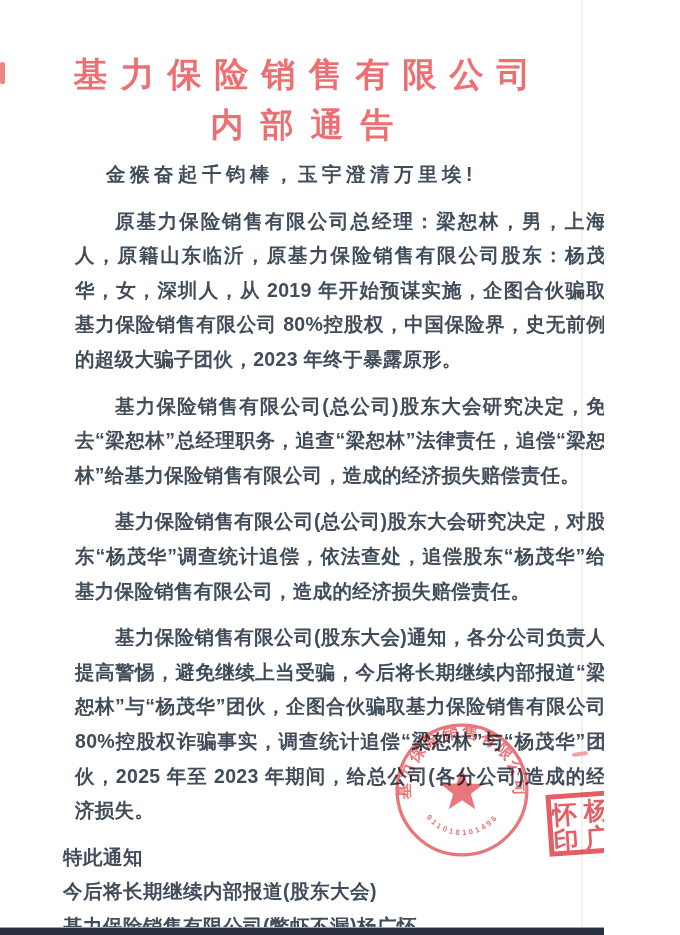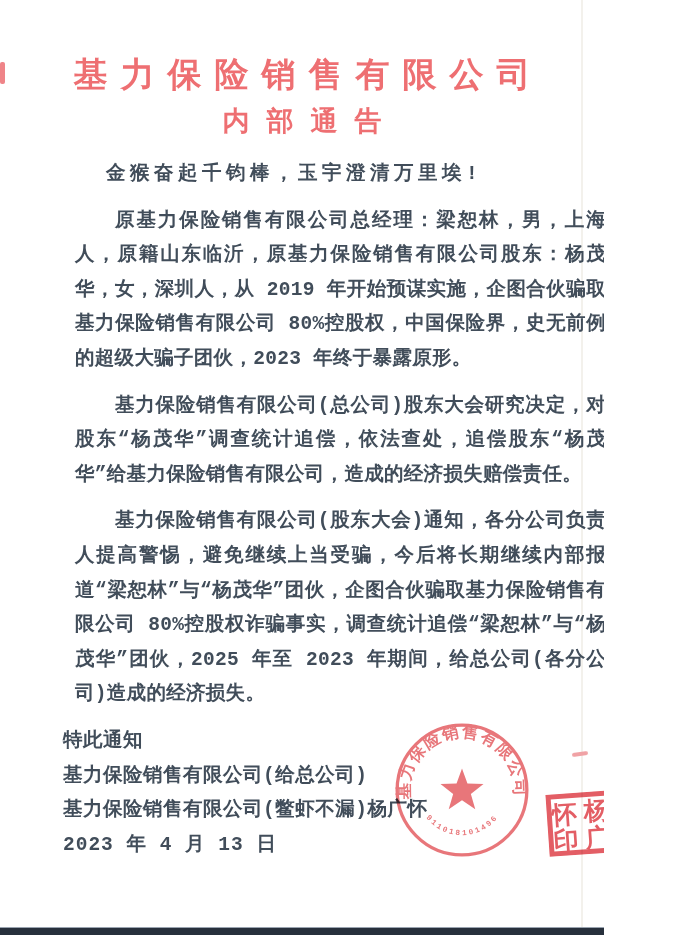--- a/index.html
+++ b/index.html
@@ -1,26 +1,26 @@
 <!DOCTYPE html>
 <html><head>
 <meta charset="utf-8">
 <style>
   html,body{margin:0;padding:0;background:#ffffff;}
   .page{
     position:relative;width:604px;height:935px;background:#ffffff;overflow:hidden;
-    font-family:Liberation Mono, monospace;
+    font-family:Liberation Sans, sans-serif;
   }
   .company-title{
     position:absolute;top:52px;left:0;right:0;text-align:center;
     color:#ee6f72;font-size:34px;font-weight:700;letter-spacing:13px;text-indent:13px;
   }
   .notice-title{
     position:absolute;top:103px;left:0;right:0;text-align:center;
-    color:#ee6f72;font-size:27px;font-weight:700;letter-spacing:17px;text-indent:17px;
+    color:#ee6f72;font-size:33px;font-weight:700;letter-spacing:17px;text-indent:17px;
   }
   .flow{
     position:absolute;top:153px;left:63px;width:555px;
     color:#414d5a;font-size:19.5px;line-height:34.6px;font-weight:600;
   }
   .slogan{font-weight:700;letter-spacing:4.5px;margin:4px;}
   .slogan.indent{text-indent:39px;}
   .para{margin:12px;text-align:justify;text-indent:40px;letter-spacing:0.3px;}
   .sig{margin:0;letter-spacing:0.5px;}
   .sig.notice-close{padding-right:145px;}
@@ -61,25 +61,26 @@
   <div class="scan-edge-right"></div>
 
   <div class="company-title">基力保险销售有限公司</div>
 
   <div class="notice-title">内部通告</div>
 
   <div class="flow">
     <p class="slogan indent">金猴奋起千钧棒，玉宇澄清万里埃!</p>
 
     <p class="para">原基力保险销售有限公司总经理：梁恕林，男，上海人，原籍山东临沂，原基力保险销售有限公司股东：杨茂华，女，深圳人，从 2019 年开始预谋实施，企图合伙骗取基力保险销售有限公司 80%控股权，中国保险界，史无前例的超级大骗子团伙，2023 年终于暴露原形。</p>
+    <p class="para">基力保险销售有限公司(总公司)股东大会研究决定，免去“梁恕林”总经理职务，追查“梁恕林”法律责任，追偿“梁恕林”给基力保险销售有限公司，造成的经济损失赔偿责任。</p>
     <p class="para">基力保险销售有限公司(总公司)股东大会研究决定，对股东“杨茂华”调查统计追偿，依法查处，追偿股东“杨茂华”给基力保险销售有限公司，造成的经济损失赔偿责任。</p>
     <p class="para">基力保险销售有限公司(股东大会)通知，各分公司负责人提高警惕，避免继续上当受骗，今后将长期继续内部报道“梁恕林”与“杨茂华”团伙，企图合伙骗取基力保险销售有限公司 80%控股权诈骗事实，调查统计追偿“梁恕林”与“杨茂华”团伙，2025 年至 2023 年期间，给总公司(各分公司)造成的经济损失。</p>
 
     <p class="sig notice-close">特此通知</p>
-    <p class="sig sig-company">基力保险销售有限公司(给总公司)</p>
+    <p class="sig sig-company">今后将长期继续内部报道(股东大会)</p>
     <p class="sig sig-director">基力保险销售有限公司(鳖虾不漏)杨广怀</p>
     <p class="sig sig-date">2023 年 4 月 13 日</p>
   </div>
 
   <svg class="round-seal" viewBox="0 0 136 136" xmlns="http://www.w3.org/2000/svg">
     <circle cx="68" cy="68" r="63" fill="none" stroke="#e25459" stroke-width="3.2"></circle>
     <defs>
       <path id="ringPath" d="M 17.8 76.9 A 51 51 0 1 1 118.2 76.9" fill="none"></path>
       <path id="numPath" d="M 32 93.2 A 44 44 0 0 0 104 93.2" fill="none"></path>
     </defs>

